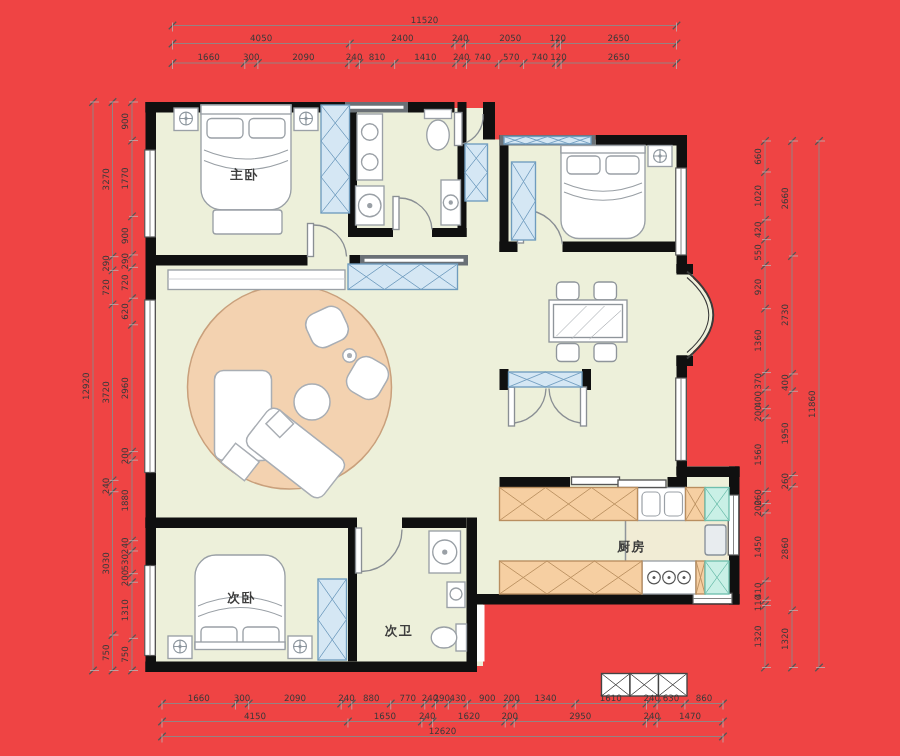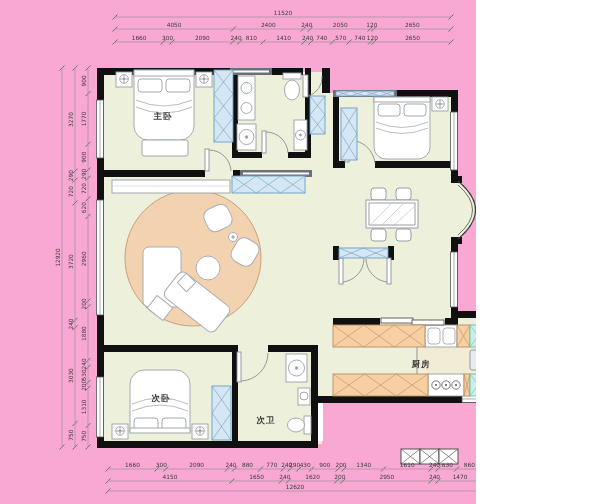--- a/index.html
+++ b/index.html
@@ -1,16 +1,16 @@
 <!DOCTYPE html>
 <html><head>
 <meta charset="utf-8">
 <style>
   html,body{margin:0;padding:0;background:#fff;}
-  .stage{position:relative;width:476px;height:504px;background:#f9a8d4;overflow:hidden;
+  .stage{position:relative;width:600px;height:504px;background:#ef4444;overflow:hidden;
          font-family:"DejaVu Sans",sans-serif;}
   svg text{font-family:"DejaVu Sans",sans-serif;}
   .room-label{font-size:8.5px;font-weight:600;fill:#3d3d3d;letter-spacing:1px;}
 </style>
 </head>
 <body>
 
 <div class="stage">
 <svg id="plan" width="600" height="504" viewBox="0 0 600 504">
 

